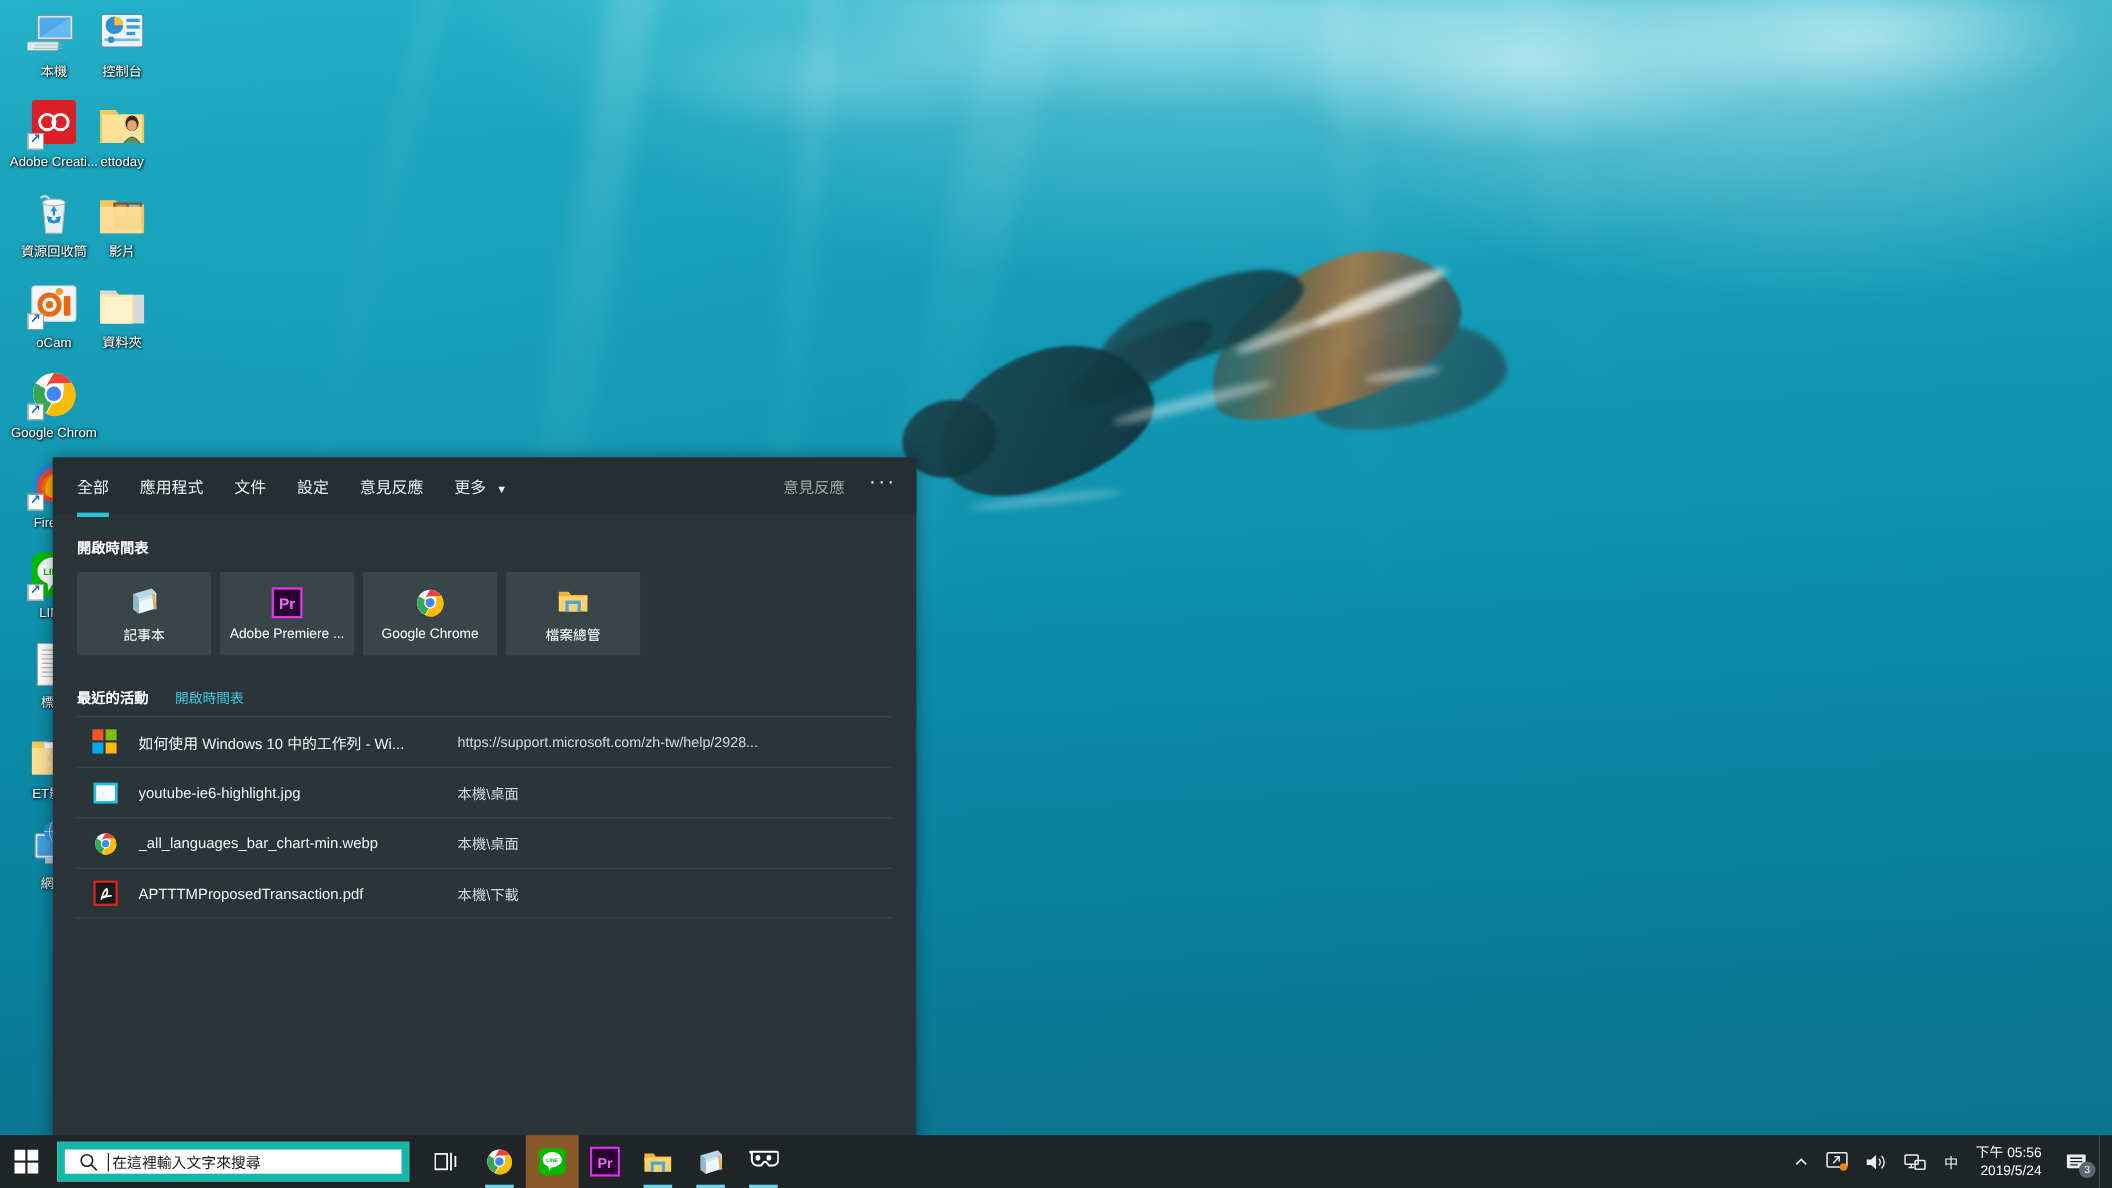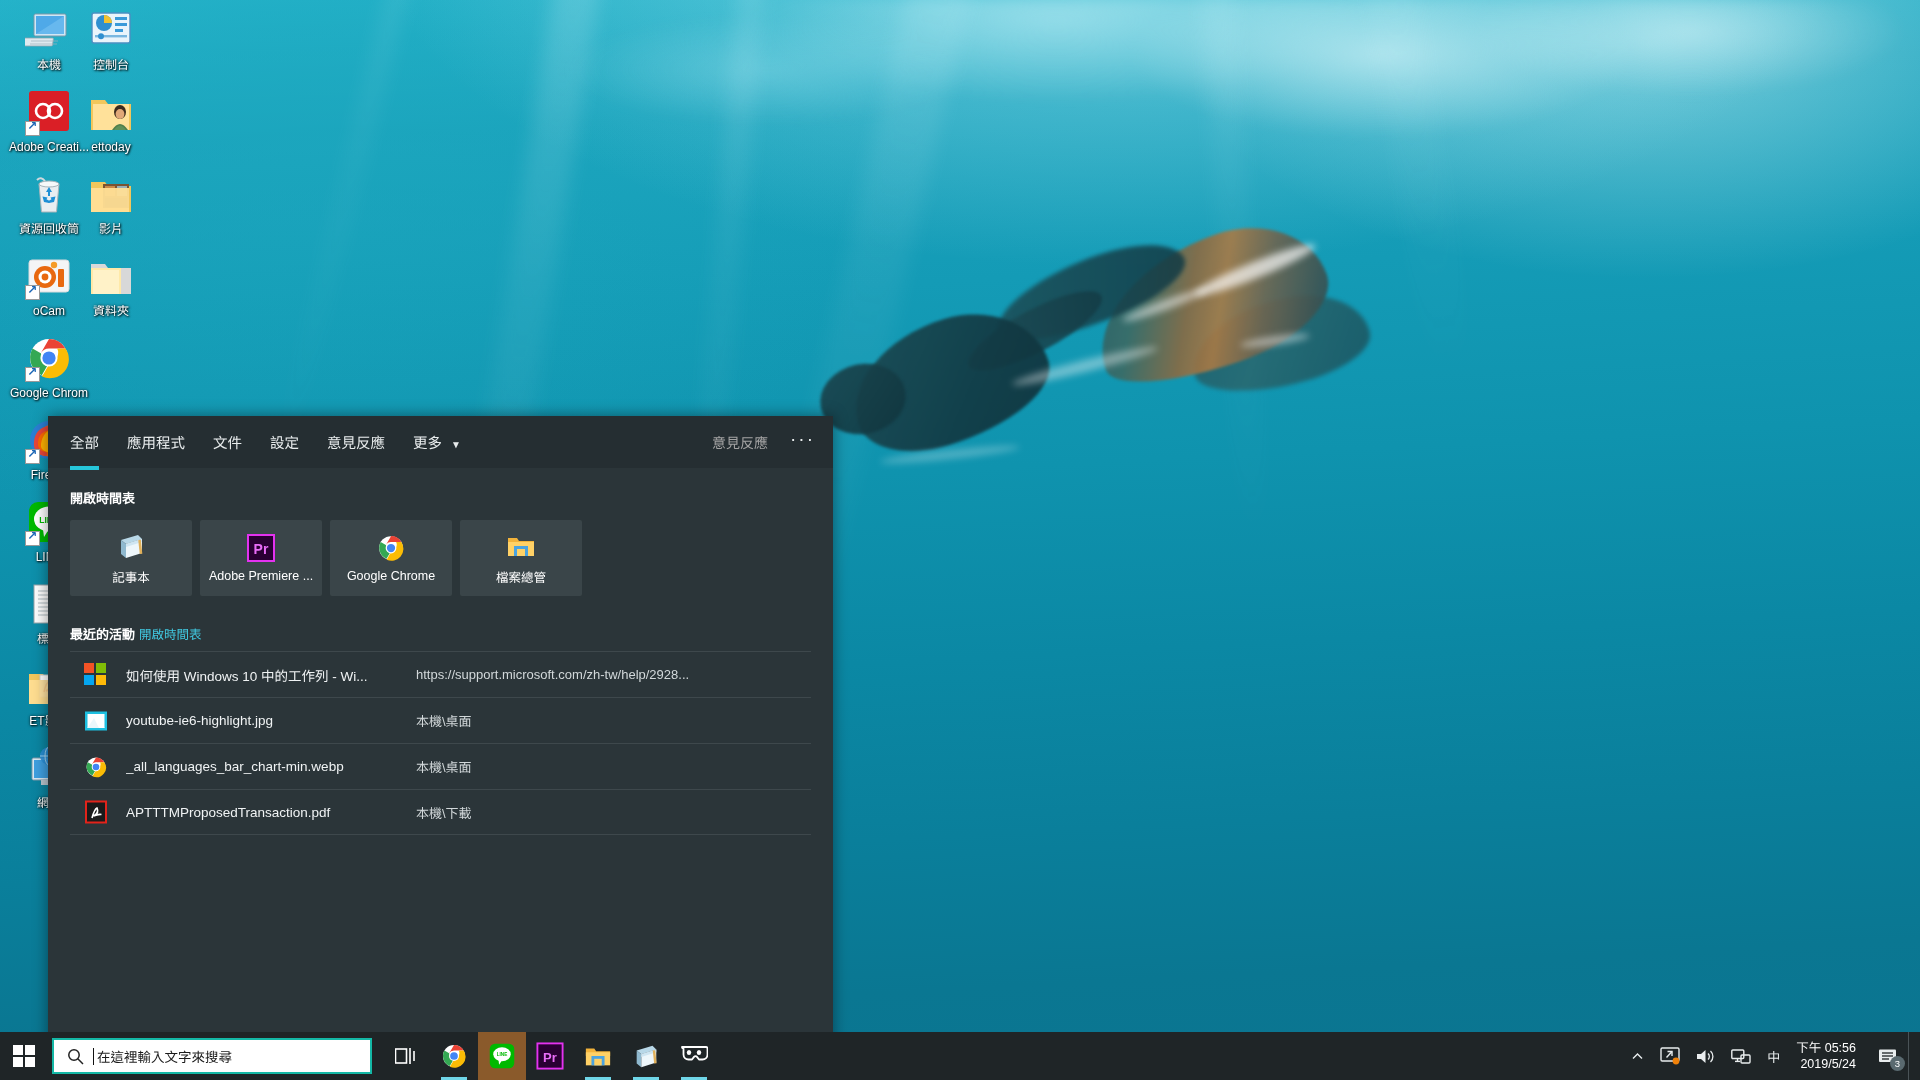--- a/index.html
+++ b/index.html
@@ -91,21 +91,21 @@
 
   #panel-body { padding:20px 22px 0 22px; }
   .sec-title { font-size:13px; font-weight:bold; color:#fff; margin-bottom:13px; }
 
   #top-apps { display:flex; gap:8px; }
   .app-tile { width:122px; height:76px; background:#3a4549; border-radius:2px;
      display:flex; flex-direction:column; align-items:center; justify-content:center; gap:6px; cursor:default; }
   .app-tile .tile-icon { width:30px; height:30px; position:relative; }
   .app-tile .tile-label { font-size:12.5px; color:#fff; white-space:nowrap; max-width:116px; overflow:hidden; text-overflow:ellipsis; }
 
-  #activity-head { display:flex; align-items:baseline; gap:4px; margin:28px 0 8px 0; }
+  #activity-head { display:flex; align-items:baseline; gap:24px; margin:28px 0 8px 0; }
   #activity-head .sec-title{ margin:0; }
   #timeline-link { font-size:12.5px; color:#41c8e0; cursor:default; }
 
   .act-row { display:flex; align-items:center; height:46px; border-top:1px solid #3e484c; cursor:default; }
   .act-row:last-child { border-bottom:1px solid #3e484c; }
   .act-icon { width:24px; height:24px; margin:0 18px 0 14px; flex:none; position:relative; }
   .act-title { font-size:13.5px; color:#f0f3f4; width:290px; overflow:hidden;
      text-overflow:ellipsis; white-space:nowrap; }
   .act-sub { font-size:13px; color:#d2d8da; white-space:nowrap; overflow:hidden; text-overflow:ellipsis; }
 
@@ -114,21 +114,21 @@
   .ms-logo i{position:absolute;width:10px;height:10px;display:block;}
   .ms-logo i:nth-child(1){left:0;top:0;background:#f35325;}
   .ms-logo i:nth-child(2){left:12px;top:0;background:#81bc06;}
   .ms-logo i:nth-child(3){left:0;top:12px;background:#05a6f0;}
   .ms-logo i:nth-child(4){left:12px;top:12px;background:#ffba08;}
 
   
   #taskbar { position:absolute; left:0; bottom:0; width:1920px; height:48px;
      background:#1f2527; display:flex; align-items:center; }
   #start-btn { width:48px; height:48px; display:flex; align-items:center; justify-content:center; cursor:default; }
-  #search-box { width:320px; height:36px; background:#fff; border:2px solid #14b8a6;
+  #search-box { width:320px; height:36px; background:#fff; border:7px solid #14b8a6;
      display:flex; align-items:center; padding:0 10px; margin-left:4px; cursor:text; }
   #search-box .mag { width:17px; height:17px; margin:0 9px 0 3px; flex:none; }
   #search-caret { width:1px; height:17px; background:#111; margin-right:3px; }
   #search-ph { font-size:13.5px; color:#1a1a1a; }
   #taskview-btn { width:48px; height:48px; display:flex; align-items:center; justify-content:center; margin-left:10px; cursor:default; }
   #tb-apps { display:flex; align-items:center; height:48px; }
   .tb-app { width:48px; height:48px; display:flex; align-items:center; justify-content:center;
      position:relative; cursor:default; }
   .tb-app .tbi { width:28px; height:28px; position:relative; }
   .tb-app.running::after { content:""; position:absolute; left:11px; right:11px; bottom:0; height:3px; background:#6fd6e8; }

